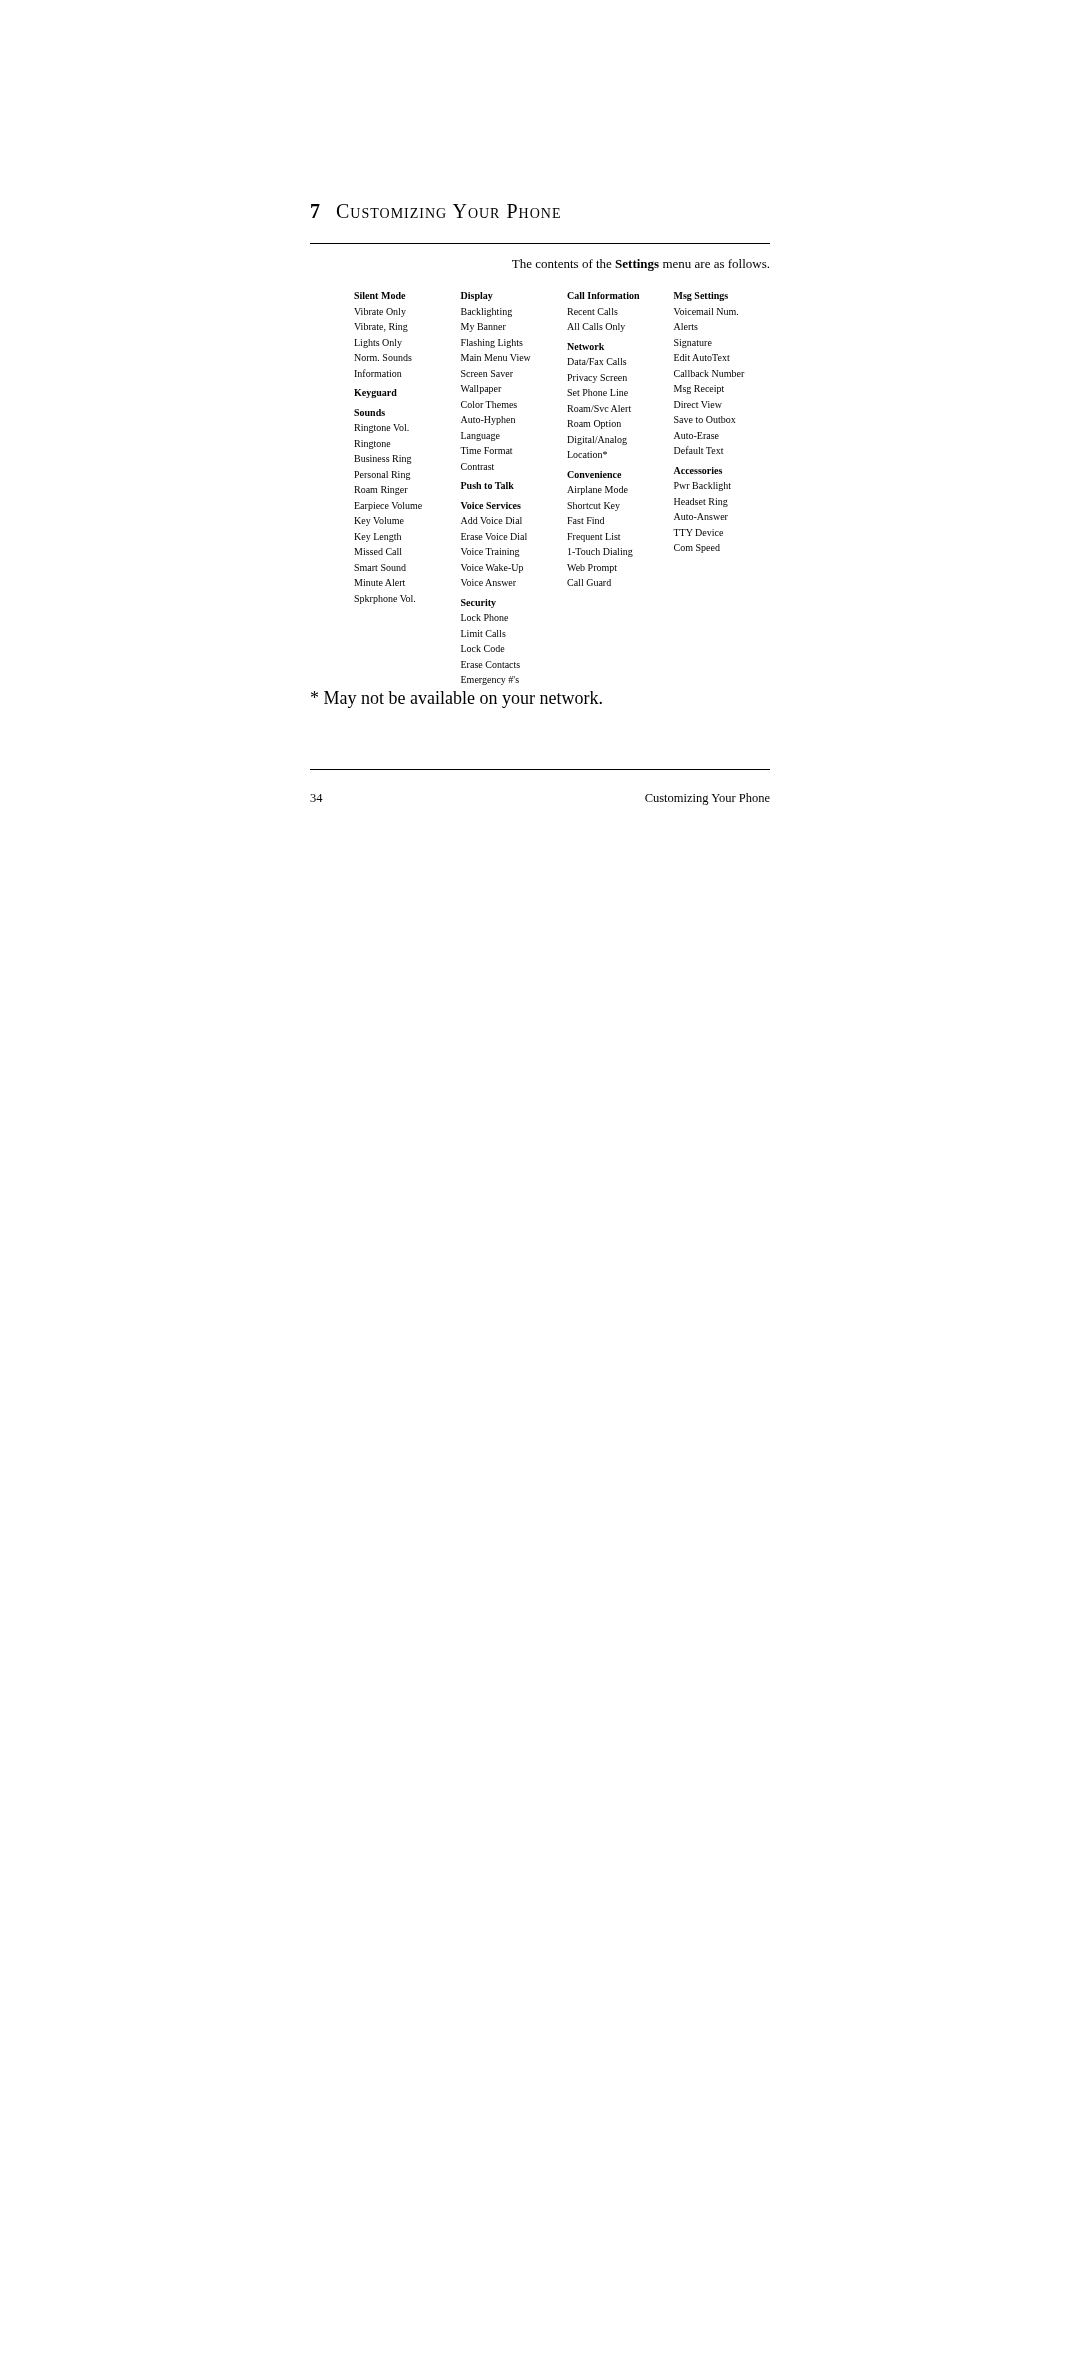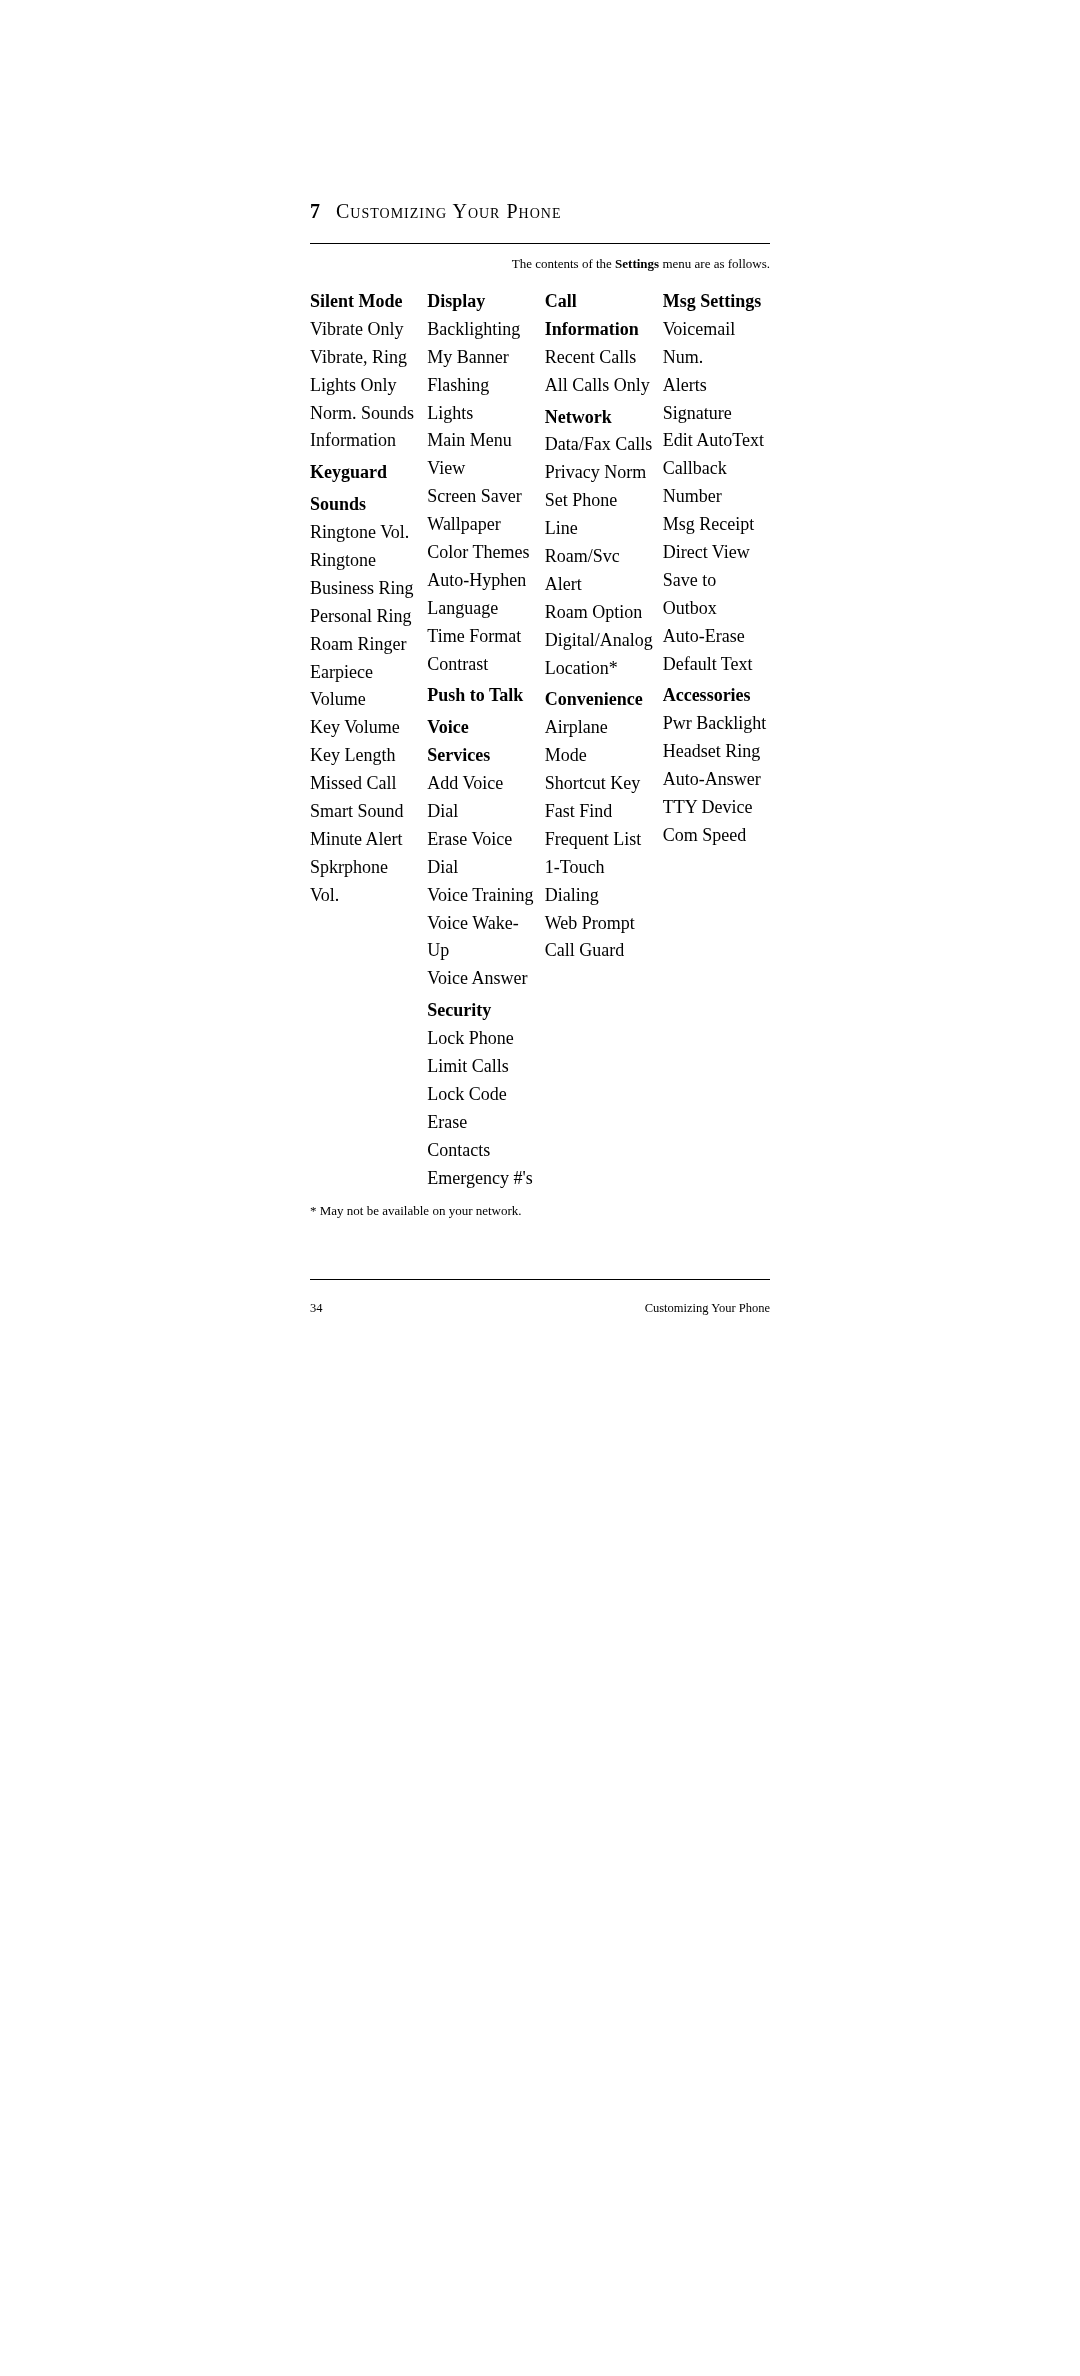--- a/index.html
+++ b/index.html
@@ -52,41 +52,42 @@
     }
 
     .intro-text strong {
       font-weight: bold;
     }
 
     .menu-grid {
       display: grid;
       grid-template-columns: 1fr 1fr 1fr 1fr;
       gap: 4px 10px;
-      font-size: 18px;
+      font-size: 10px;
       line-height: 1.55;
+      margin-left: 44px;
     }
 
     .menu-column {
       display: flex;
       flex-direction: column;
     }
 
     .menu-heading {
       font-weight: bold;
       margin-top: 4px;
     }
 
     .menu-item {
       font-weight: normal;
     }
 
     .footnote {
-      font-size: 13px;
-      margin-top: 10px;
+      font-size: 18px;
+      margin-top: 0;
     }
 
     .page-footer {
       margin-top: 60px;
       display: flex;
       justify-content: space-between;
       align-items: flex-end;
       border-top: 1px solid #000;
       padding-top: 21px;
       font-size: 12.5px;
@@ -167,21 +168,21 @@
       <span class="menu-item">Lock Code</span>
       <span class="menu-item">Erase Contacts</span>
       <span class="menu-item">Emergency #'s</span>
     </div>
     <div class="menu-column">
       <span class="menu-heading">Call Information</span>
       <span class="menu-item">Recent Calls</span>
       <span class="menu-item">All Calls Only</span>
       <span class="menu-heading">Network</span>
       <span class="menu-item">Data/Fax Calls</span>
-      <span class="menu-item">Privacy Norm</span>
+      <span class="menu-item">Privacy Screen</span>
       <span class="menu-item">Set Phone Line</span>
       <span class="menu-item">Roam/Svc Alert</span>
       <span class="menu-item">Roam Option</span>
       <span class="menu-item">Digital/Analog</span>
       <span class="menu-item">Location*</span>
       <span class="menu-heading">Convenience</span>
       <span class="menu-item">Airplane Mode</span>
       <span class="menu-item">Shortcut Key</span>
       <span class="menu-item">Fast Find</span>
       <span class="menu-item">Frequent List</span>

